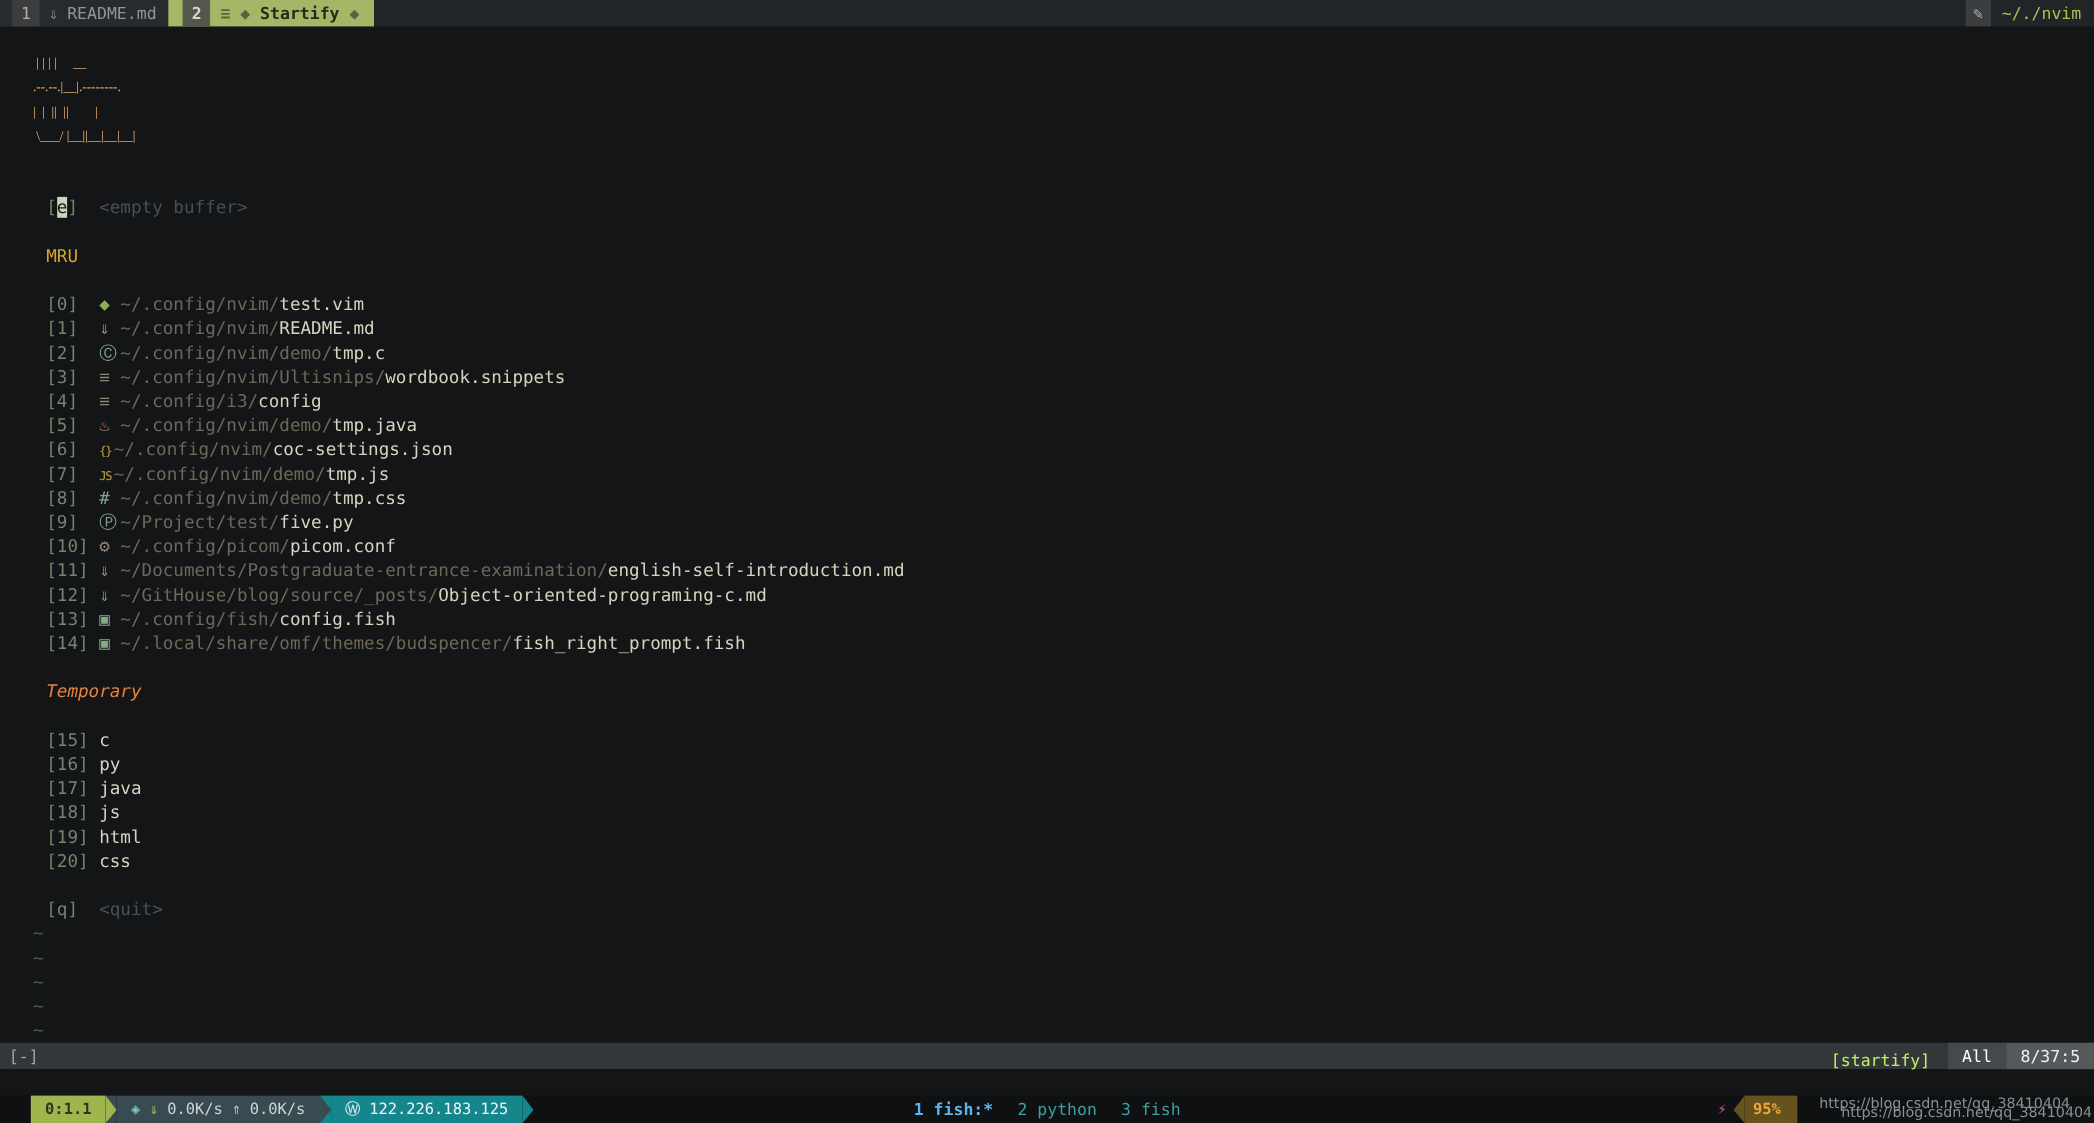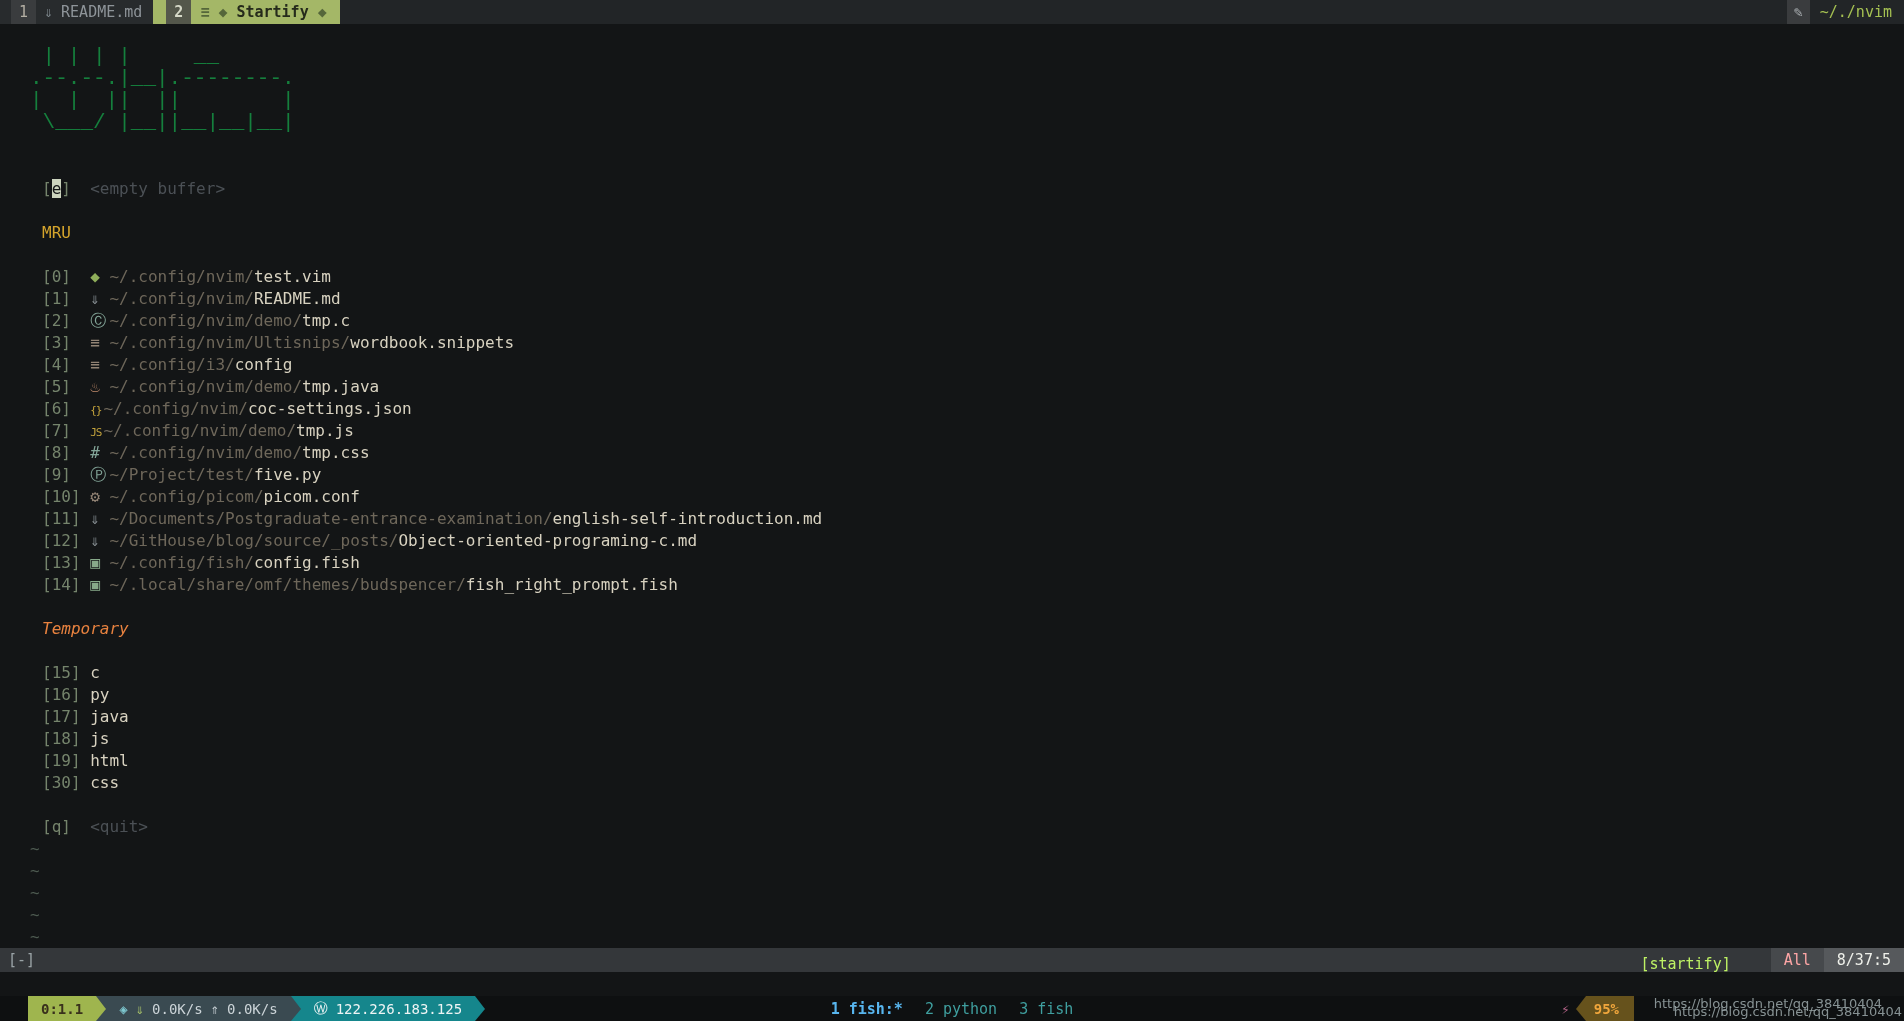--- a/index.html
+++ b/index.html
@@ -16,21 +16,21 @@
   .tab-num.n2 { background:#54574b; color:#d6d9c8; }
   .tab.inactive { background:#282b2d; color:#8e9499; padding:0 11px; gap:8px; }
   .tab.inactive .tab-icon { color:#7d868c; }
   .tab.active { background:#a4b767; color:#252a1b; font-weight:bold; padding:0 13px; gap:9px; }
   .tab.active .tab-icon { color:#55663a; }
   .tabline-right { margin-left:auto; display:flex; align-items:center; gap:10px; padding-right:12px; }
   .pencil-box { background:#3a3c3e; color:#a8adb0; padding:0 7px; height:100%; display:flex; align-items:center; }
   .cwd { color:#a5c152; }
   
   .buffer { height:924px; padding:22px 0 0 30px; overflow:hidden; }
-  .art { color:#15803d; font-family:Liberation Mono, monospace; font-size:21px; line-height:22px; }
+  .art { color:#fdba74; font-family:Liberation Serif, serif; font-size:12px; line-height:22px; }
   .eob { color:#4d5a50; font-family:inherit; font-size:16px; line-height:22px; }
   .sp  { height:22px; }
   .sp2 { height:44px; }
   .line { height:22px; line-height:22px; white-space:pre;margin-left:12px; }
   .idx { display:inline-block; width:5ch; color:#75846c; }
   .bkt { color:#75846c; }
   .cursor { background:#ccd4be; color:#131516; }
   .dim { color:#4b5055; }
   .title-mru { color:#d4a42c; }
   .title-temp { color:#e8823f;font-style:italic; }
@@ -40,21 +40,21 @@
   .ic-txt{color:#928374} .ic-java{color:#bf8a6a} .ic-json{color:#c2a23c}
   .ic-js{color:#c2a23c} .ic-css{color:#83a598} .ic-py{color:#83a598}
   .ic-conf{color:#928374} .ic-sh{color:#87a989}
   .path { color:#6e675a;text-align:center; }
   .fname { color:#d8d2c0; }
   
   .statusline { height:24px; background:#34373a; display:flex; align-items:stretch; font-size:15px; color:#9aa3a6; }
   .sl-left { display:flex; align-items:center; padding-left:8px; }
   .sl-right { margin-left:auto; display:flex; align-items:stretch; }
   .sl-ft { display:flex; align-items:center; padding:16px 16px; color:#bef264; }
-  .sl-scroll { display:flex; align-items:center; padding:0 13px; background:#46494c; color:#fca5a5;margin-left:24px; }
+  .sl-scroll { display:flex; align-items:center; padding:0 13px; background:#46494c; color:#ffffff; }
   .sl-pos { display:flex; align-items:center; padding:0 13px; background:#56595c; color:#eef0ea; }
   .cmdline { height:24px; background:#131516; }
   
   .tmuxbar { height:25px; background:#0e1011; display:flex; align-items:stretch; font-size:14px; position:relative; }
   .seg { display:flex; align-items:center; gap:8px; }
   .seg-session { background:#9fb54e; color:#39301c; padding:0 13px; font-weight:bold;margin-left:28px; }
   .arr { width:0; height:0; border-top:13px solid transparent; border-bottom:12px solid transparent; border-left:10px solid transparent; }
   .arr.a1 { border-left-color:#9fb54e; border-top-color:#3a4a51; border-bottom-color:#3a4a51; }
   .arr.a2 { border-left-color:#3a4a51; border-top-color:#15868c; border-bottom-color:#15868c; }
   .arr.a3 { border-left-color:#15868c; }
@@ -126,21 +126,21 @@
     <div class="line"><span class="idx">[13]</span><span class="ficon ic-sh">▣</span><span class="path">~/.config/fish/</span><span class="fname">config.fish</span></div>
     <div class="line"><span class="idx">[14]</span><span class="ficon ic-sh">▣</span><span class="path">~/.local/share/omf/themes/budspencer/</span><span class="fname">fish_right_prompt.fish</span></div>
     <div class="sp"></div>
     <div class="line title-temp">Temporary</div>
     <div class="sp"></div>
     <div class="line"><span class="idx">[15]</span><span class="fname">c</span></div>
     <div class="line"><span class="idx">[16]</span><span class="fname">py</span></div>
     <div class="line"><span class="idx">[17]</span><span class="fname">java</span></div>
     <div class="line"><span class="idx">[18]</span><span class="fname">js</span></div>
     <div class="line"><span class="idx">[19]</span><span class="fname">html</span></div>
-    <div class="line"><span class="idx">[30]</span><span class="fname">css</span></div>
+    <div class="line"><span class="idx">[20]</span><span class="fname">css</span></div>
     <div class="sp"></div>
     <div class="line"><span class="idx">[q]</span><span class="dim">&lt;quit&gt;</span></div>
     <pre class="eob">~
 ~
 ~
 ~
 ~</pre>
   </div>
 
   <div class="statusline">

